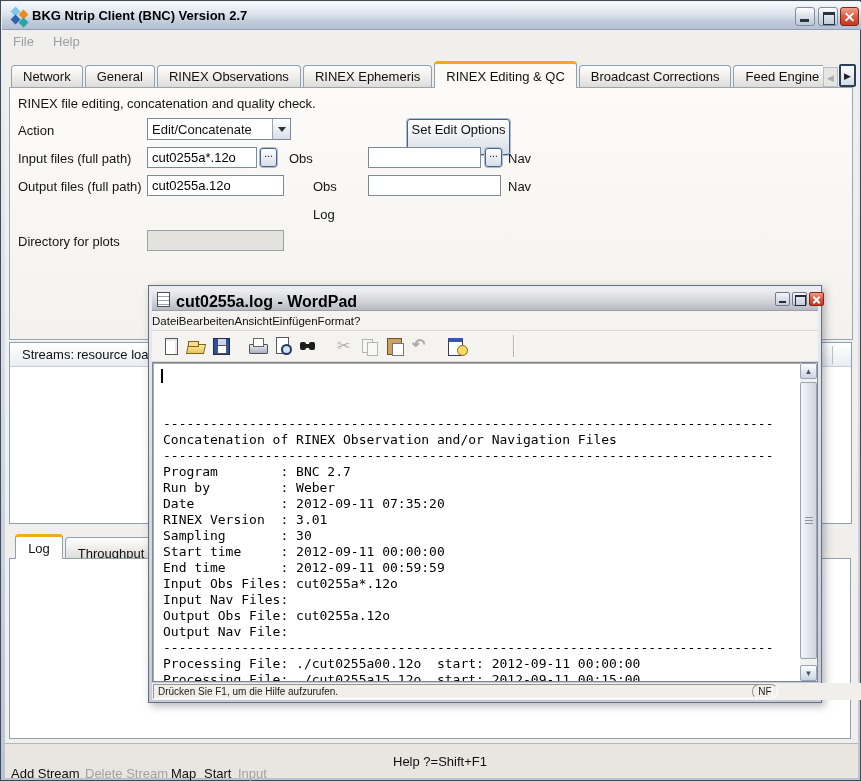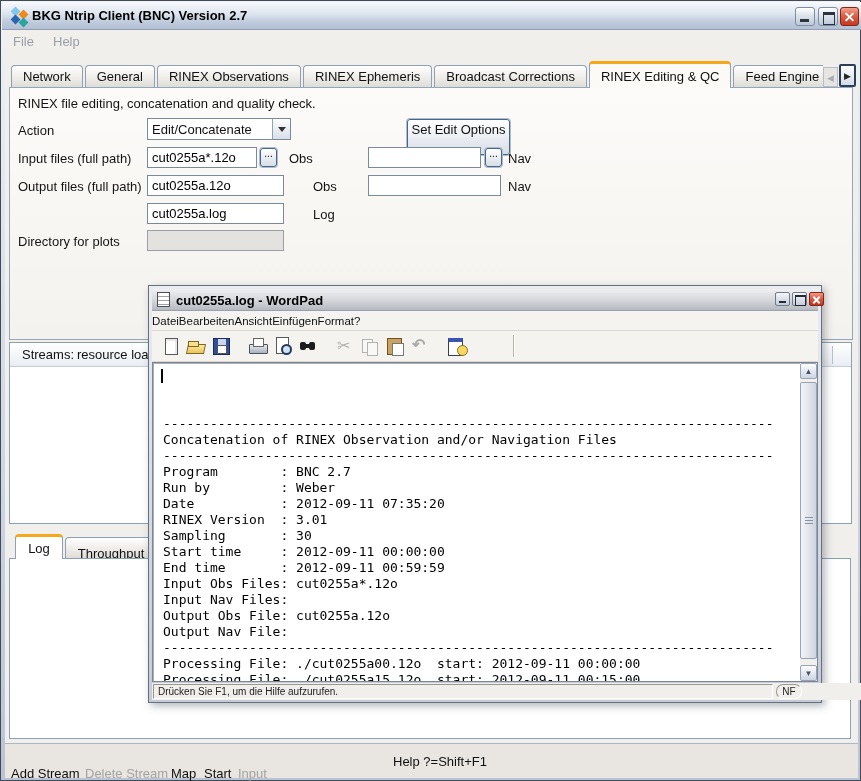--- a/index.html
+++ b/index.html
@@ -100,21 +100,21 @@
   
   .wp-window{ position:absolute; left:148px; top:285px; width:674px; height:418px; z-index:20;
      border:1px solid #68707e; padding:3px; background:linear-gradient(180deg,#e9ecf1,#c4cbd8);
      box-shadow:3px 3px 8px rgba(40,45,60,.35); }
   .wp-titlebar{ position:relative; width:666px; height:22px;
      background:linear-gradient(180deg,#f0f0f2 0%,#d4d6da 55%,#b6b9c0 100%);
      border-bottom:1px solid #9aa0ac; }
   .wp-doc-icon{ position:absolute; left:5px; top:3px; width:13px; height:15px; background:#fff;
      border:1px solid #4a4f58;
      background-image:repeating-linear-gradient(180deg,#fff 0 3px,#9aa2ae 3px 4px); }
-  .wp-title{ position:absolute; left:24px; top:4px; font-weight:bold; font-size:13px; color:#000; }
+  .wp-title{ position:absolute; left:24px; top:4px; font-weight:bold; font-size:16px; color:#000; }
   .wp-btn{ position:absolute; top:3px; width:15px; height:14px; border:1px solid #707a8c; border-radius:2px;
      background:linear-gradient(180deg,#f4f6f9,#c6ccd8); }
   .wp-btn.min{ left:623px; } .wp-btn.max{ left:640px; }
   .wp-btn.close{ left:657px; border-color:#8e2212;
      background:linear-gradient(180deg,#ee9a88 0%,#d85740 50%,#bb3a22 100%); }
   .wp-btn.min::before{ content:""; position:absolute; left:3px; bottom:2px; width:7px; height:2px; background:#222b38; }
   .wp-btn.max::before{ content:""; position:absolute; left:2px; top:2px; width:9px; height:8px;
      border:1px solid #222b38; border-top:2px solid #222b38; }
   .wp-btn.close::before,.wp-btn.close::after{ content:""; position:absolute; left:2px; top:6px; width:9px; height:2px; background:#fff; }
   .wp-btn.close::before{ transform:rotate(45deg);} .wp-btn.close::after{ transform:rotate(-45deg);}
@@ -173,21 +173,21 @@
   .sb-up{ top:0; } .sb-down{ bottom:0; }
   .sb-thumb{ position:absolute; left:0; top:19px; width:17px; height:277px; border:1px solid #96a3bb; border-radius:2px;
      background:linear-gradient(90deg,#f4f5f8,#cfd4de); }
   .sb-thumb::before{ content:""; position:absolute; left:4px; top:50%; margin-top:-4px; width:8px; height:8px;
      background:repeating-linear-gradient(180deg,#8b93a4 0 1px,transparent 1px 3px); }
 
   .wp-statusbar{ position:relative; width:772px; height:17px; margin-top:1px; background:#f1efeb; font-size:10px; color:#222; }
   .status-cell{ position:absolute; top:1px; height:15px; border:1px solid; border-color:#9a978e #fff #fff #9a978e;
      padding:1px 4px; white-space:nowrap; overflow:hidden; }
   .status-main{ left:1px; width:620px; }
-  .status-nf{ left:624px; width:26px; text-align:center;border-radius:7px; }
+  .status-nf{ left:600px; width:26px; text-align:center;border-radius:7px; }
   .wp-grip{ position:absolute; right:1px; top:3px; width:13px; height:13px;
      background:
        radial-gradient(circle at 10px 10px, #8b93a4 1.2px, transparent 1.6px),
        radial-gradient(circle at 10px 5px,  #8b93a4 1.2px, transparent 1.6px),
        radial-gradient(circle at 5px 10px,  #8b93a4 1.2px, transparent 1.6px); }
 </style>
 </head>
 <body>
 
 <div class="screen">
@@ -213,22 +213,22 @@
         <span class="bnc-menu-item m0">File</span>
         <span class="bnc-menu-item m1">Help</span>
       </div>
 
       <div class="tabs-row">
 
       <div class="tab"><span>Network</span></div>
           <div class="tab"><span>General</span></div>
           <div class="tab"><span>RINEX Observations</span></div>
           <div class="tab"><span>RINEX Ephemeris</span></div>
+          <div class="tab active"><span>RINEX Editing &amp; QC</span></div>
           <div class="tab"><span>Broadcast Corrections</span></div>
-          <div class="tab active"><span>RINEX Editing &amp; QC</span></div>
           <div class="tab"><span>Feed Engine</span></div>
         </div>
       <div class="tab-scroll left">◀</div>
       <div class="tab-scroll right">▶</div>
 
       <div class="tab-panel">
         <span class="lbl desc">RINEX file editing, concatenation and quality check.</span>
 
         <span class="lbl" style="left:8px;top:35px">Action</span>
         <div class="combo">
@@ -244,21 +244,20 @@
         <input class="field" style="left: 358px; top: 59px; width: 113px;" value="">
         <div class="btn browse" style="left:475px;top:60px">...</div>
         <span class="lbl" style="left:498px;top:63px">Nav</span>
 
         <span class="lbl" style="left:8px;top:91px">Output files (full path)</span>
         <input class="field" style="left: 137px; top: 87px; width: 137px;" value="cut0255a.12o">
         <span class="lbl" style="left:303px;top:91px">Obs</span>
         <input class="field" style="left: 358px; top: 87px; width: 133px;" value="">
         <span class="lbl" style="left:498px;top:91px">Nav</span>
 
-        <input class="field" style="left: 137px; top: 115px; width: 137px;" value="cut0255a.log">
         <span class="lbl" style="left:303px;top:119px">Log</span>
 
         <span class="lbl" style="left:8px;top:146px">Directory for plots</span>
         <input class="field disabled" style="left: 137px; top: 142px; width: 137px;" disabled="" value="">
       </div>
 
       <div class="streams-panel">
         <div class="streams-header">
           <span class="t1">Streams:</span>
           <span class="t2">resource loa</span>

